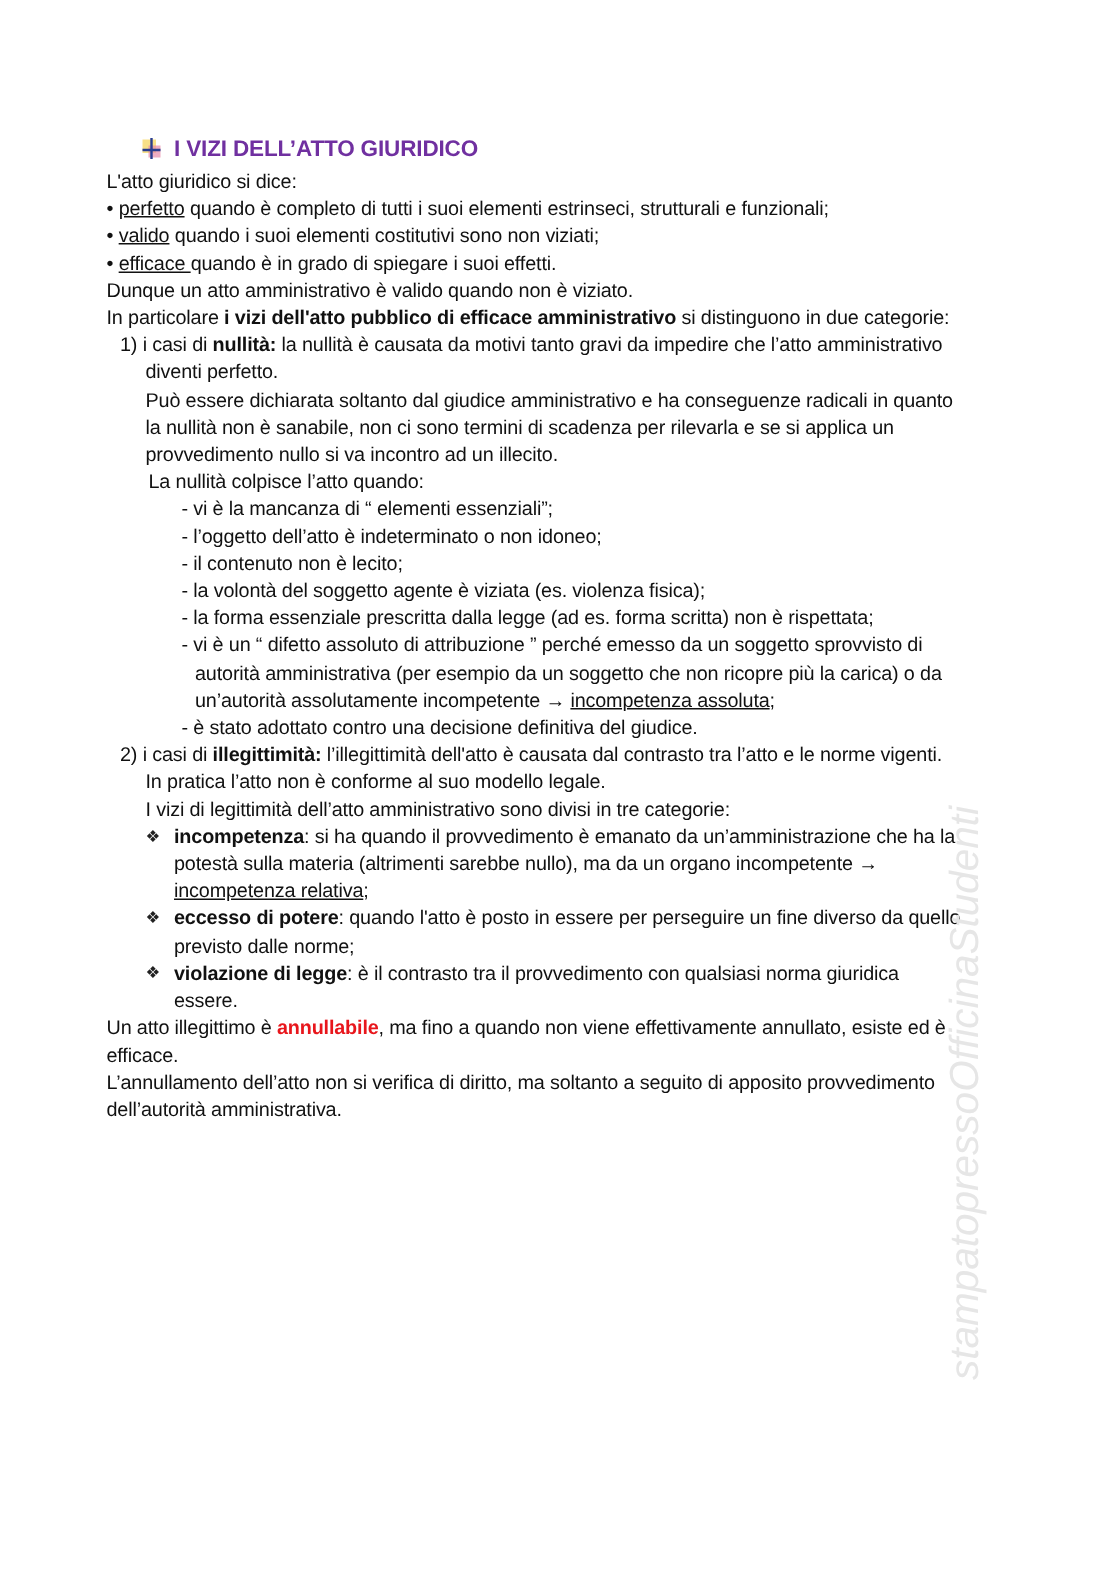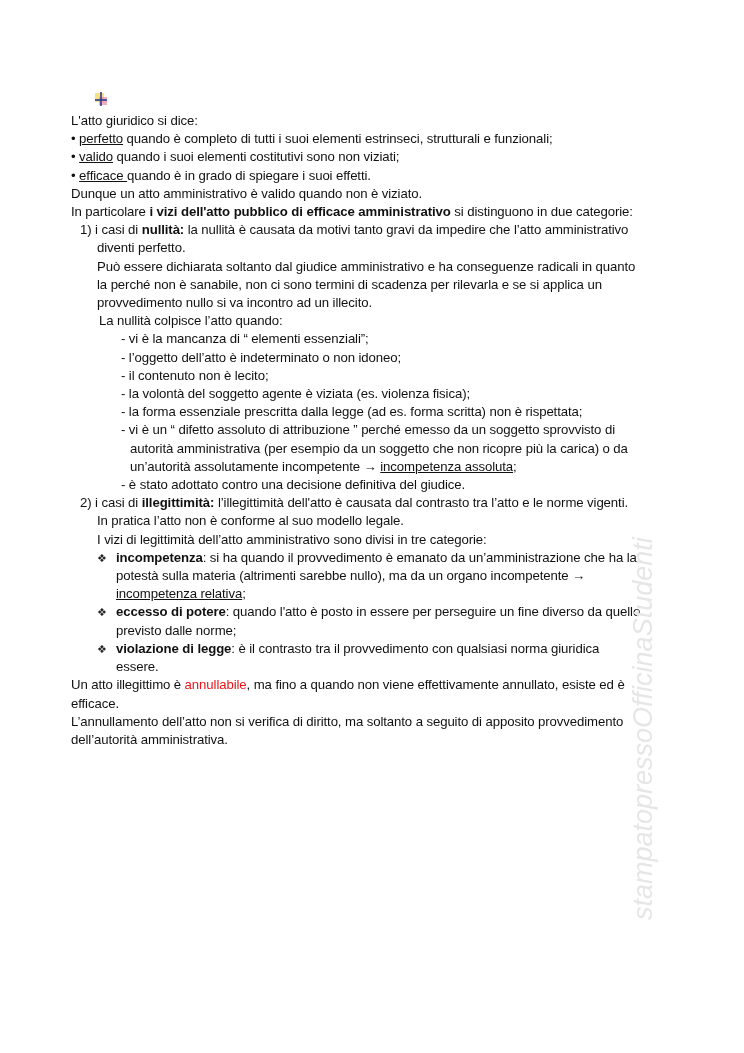--- a/index.html
+++ b/index.html
@@ -7,21 +7,21 @@
          font-family: "Liberation Sans", sans-serif; color: #111; }
   .page { position: absolute; left: 71px; top: 88px; width: 610px;
           font-size: 13.2px; line-height: 18.2px; letter-spacing: -0.1px; }
   .title { position: relative; padding-left: 45px; height: 24px; line-height: 24px;
            font-weight: bold; font-size: 15px; color: #7030A0; margin-bottom: 0px; }
   .title .icon { position: absolute; left: 22px; top: 3px; width: 16px; height: 16px; }
   .line { white-space: nowrap; }
   .u { text-decoration: underline; margin-top: 22px; }
   .b { font-weight: bold; }
   .i { }
-  .red { color: #e8161c; font-weight: normal; }
+  .red { color: #e8161c; font-weight: bold; }
   .ind1 { padding-left: 9px; }
   .ind2 { padding-left: 26px; }
   .ind2b { padding-left: 28px; }
   .ind3 { padding-left: 50px; }
   .ind3c { padding-left: 59px; }
   .bul { position: relative; padding-left: 45px; }
   .bul .dia { position: absolute; left: 26px; top: 0; font-size: 11px; color: #222; }
   .watermark { position: absolute; left: 628px; top: 920px; transform-origin: 0 0;
                transform: rotate(-90deg); font-size: 27px; font-style: italic;
                color: #e6e6e6; white-space: nowrap; font-family: "Liberation Sans", sans-serif; }
@@ -31,35 +31,36 @@
 
 <div class="page">
 
   <div class="title">
     <svg class="icon" viewBox="0 0 16 16">
       <rect x="2" y="2" width="9" height="9" fill="#f6d86a" opacity="0.8"></rect>
       <rect x="6" y="6" width="8" height="8" fill="#e88aa8" opacity="0.7"></rect>
       <line x1="8" y1="1" x2="8" y2="15" stroke="#2a3d8f" stroke-width="1.6"></line>
       <line x1="2" y1="9" x2="14" y2="9" stroke="#2a3d8f" stroke-width="1.6"></line>
     </svg>
+    <span>I VIZI DELL’ATTO GIURIDICO</span>
   </div>
 
   <div class="line">L'atto giuridico si dice:</div>
 
   <div class="line"><span>•</span> <span class="u">perfetto</span><span> quando è completo di tutti i suoi elementi estrinseci, strutturali e funzionali;</span></div>
   <div class="line"><span>•</span> <span class="u">valido</span><span> quando i suoi elementi costitutivi sono non viziati;</span></div>
   <div class="line"><span>•</span> <span class="u">efficace </span><span>quando è in grado di spiegare i suoi effetti.</span></div>
 
   <div class="line">Dunque un atto amministrativo è valido quando non è viziato.</div>
   <div class="line"><span>In particolare </span><span class="b">i vizi dell'atto pubblico di efficace amministrativo</span><span> si distinguono in due categorie:</span></div>
 
   <div class="line ind1"><span>1) i casi di </span><span class="b">nullità:</span><span> la nullità è causata da motivi tanto gravi da impedire che l’atto amministrativo</span></div>
   <div class="line ind2">diventi perfetto.</div>
   <div class="line ind2">Può essere dichiarata soltanto dal giudice amministrativo e ha conseguenze radicali in quanto</div>
-  <div class="line ind2">la perché non è sanabile, non ci sono termini di scadenza per rilevarla e se si applica un</div>
+  <div class="line ind2">la nullità non è sanabile, non ci sono termini di scadenza per rilevarla e se si applica un</div>
   <div class="line ind2">provvedimento nullo si va incontro ad un illecito.</div>
   <div class="line ind2b">La nullità colpisce l’atto quando:</div>
   <div class="line ind3">- vi è la mancanza di “ elementi essenziali”;</div>
   <div class="line ind3">- l’oggetto dell’atto è indeterminato o non idoneo;</div>
   <div class="line ind3">- il contenuto non è lecito;</div>
   <div class="line ind3">- la volontà del soggetto agente è viziata (es. violenza fisica);</div>
   <div class="line ind3">- la forma essenziale prescritta dalla legge (ad es. forma scritta) non è rispettata;</div>
   <div class="line ind3">- vi è un “ difetto assoluto di attribuzione ” perché emesso da un soggetto sprovvisto di</div>
   <div class="line ind3c"><span>autorità amministrativa (</span><span class="i">per esempio da un soggetto che non ricopre più la carica</span><span>) o da</span></div>
   <div class="line ind3c"><span>un’autorità assolutamente incompetente → </span><span class="u">incompetenza assoluta</span><span>;</span></div>

